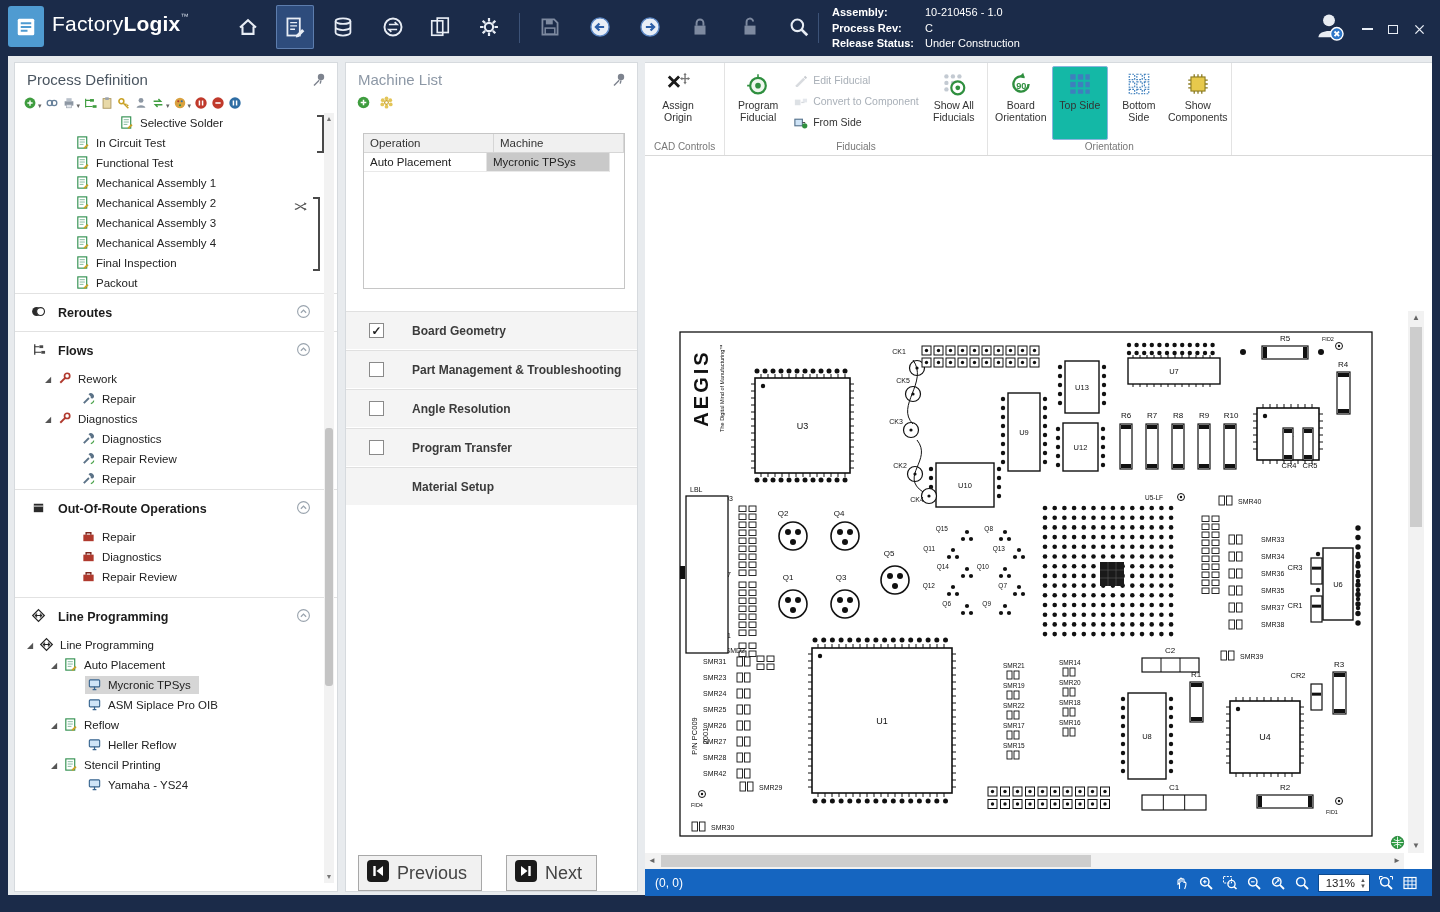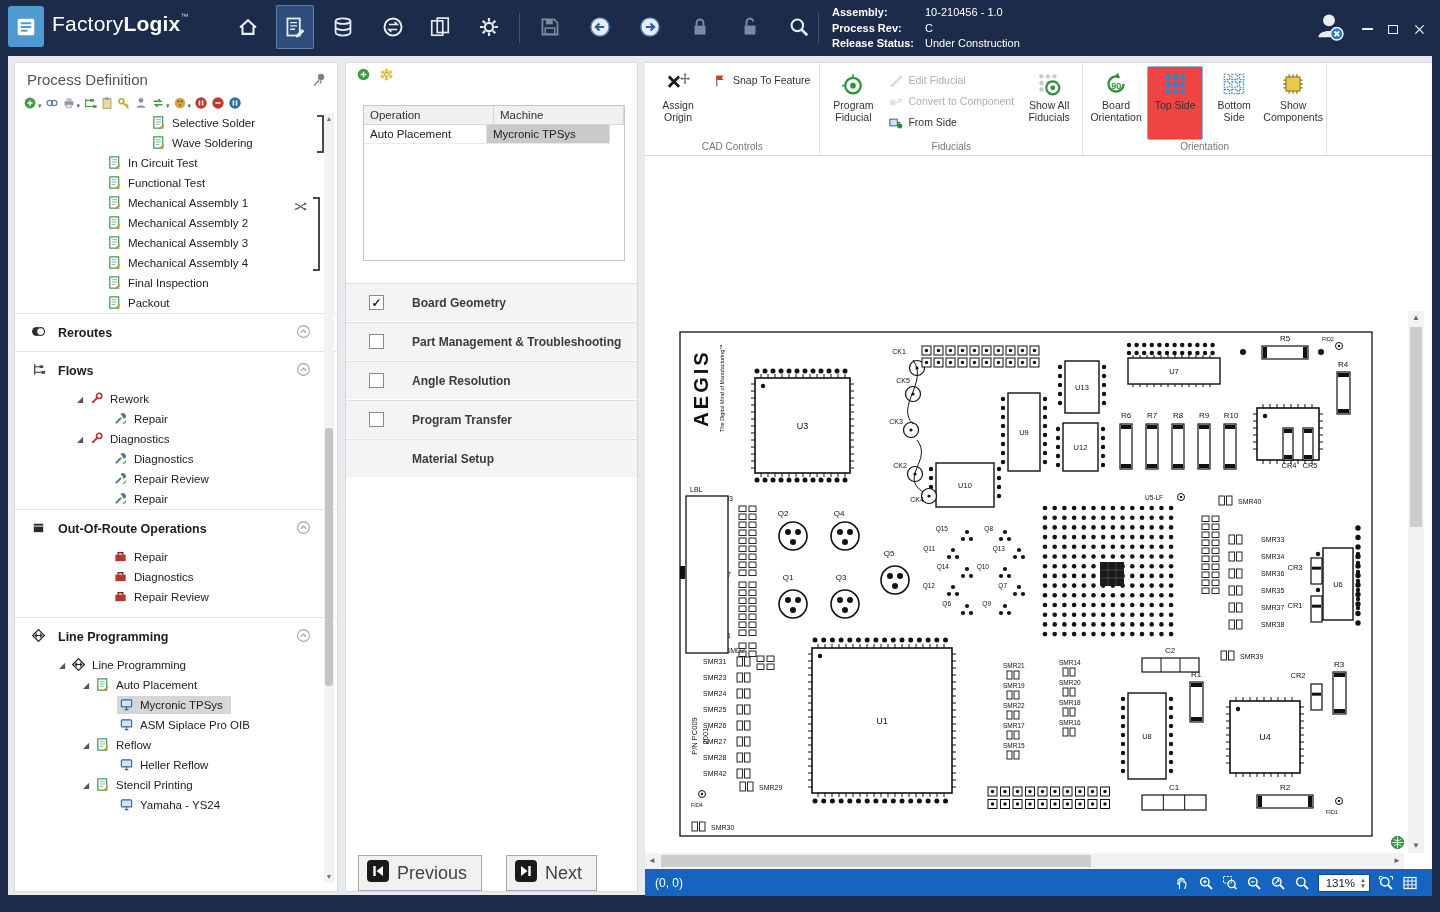--- a/index.html
+++ b/index.html
@@ -28,21 +28,21 @@
   .panel{position:absolute;top:6px;background:#fff;border:1px solid #d6dade;}
   .panel-left{left:6px;width:324px;height:830px;}
   .panel-mid{left:337px;width:293px;height:830px;}
   .rightarea{position:absolute;left:637px;top:6px;width:787px;height:833px;background:#fff;border-top:1px solid #d6dade;}
   .phead{height:28px;padding:8px 12px 0;font-size:15px;color:#4a5560;position:relative;}
   .pin{position:absolute;right:10px;top:9px;width:16px;height:16px;}
   
   .ptoolbar{height:22px;display:flex;align-items:center;gap:3px;padding-left:8px;}
   .ptool{display:flex;align-items:flex-end;height:16px;}
   .caret{font-size:7px;color:#666;margin-left:1px;}
-  .trow{height:20px;display:flex;align-items:center;font-size:11.5px;color:#222;white-space:nowrap;margin-left:32px;}
+  .trow{height:20px;display:flex;align-items:center;font-size:11.5px;color:#222;white-space:nowrap;}
   .expander{width:14px;flex:none;font-size:8px;color:#555;text-align:center;}
   .ticon{width:17px;height:16px;flex:none;display:inline-flex;margin-right:4px;}
   .hl{display:flex;align-items:center;padding:1px 8px 1px 2px;}
   .selrow{background:#d6d6d6;}
   .sec{display:flex;align-items:center;height:38px;border-top:1px solid #e2e2e2;padding-left:16px;gap:8px;}
   .sec .slabel{font-weight:bold;font-size:12.5px;color:#1c1c1c;}
   .sec .spacer{flex:1;}
   .sec .up{margin-right:24px;width:17px;height:17px;}
   .sec .sicon{width:19px;height:17px;display:inline-flex;}
   .lp-gap{margin-top:10px;}
@@ -70,21 +70,21 @@
   .navbtn{display:flex;align-items:center;gap:7px;border:1px solid #a8a8a8;background:#f1f1f1;
     padding:5px 14px 5px 7px;font-size:18px;color:#444;height:36px;}
   
   .ribbon{position:absolute;left:0;top:0;width:787px;height:93px;background:#fff;border-bottom:1px solid #d9d9d9;
     display:flex;align-items:stretch;}
   .rgroup{display:flex;flex-direction:column;border-right:1px solid #e3e3e3;padding:0 5px;}
   .rbody{flex:1;display:flex;align-items:stretch;gap:3px;padding-top:3px;}
   .rlabel{text-align:center;font-size:10px;color:#777;padding:1px 4px 3px;}
   .rbig{width:56px;display:flex;flex-direction:column;align-items:center;padding-top:4px;gap:2px;
     font-size:10.5px;line-height:1.15;color:#333;text-align:center;border:1px solid transparent;}
-  .rbig.sel{background:#ef4444;border:1px solid #8ab4dd;border-radius:2px;}
+  .rbig.sel{background:#14b8a6;border:1px solid #8ab4dd;border-radius:2px;}
   .rbig .rtext{padding:0 1px;}
   .rcol{display:flex;flex-direction:column;gap:3px;padding-top:5px;}
   .rsmall{display:flex;align-items:center;gap:5px;font-size:10.5px;color:#333;padding:1px 4px;height:18px;white-space:nowrap;}
   .rsmall.dis{color:#a9b0b8;}
   .rsmall.dis svg{opacity:.55;}
   .ricon,.ricon16{display:inline-flex;}
   
   #pcb-svg{position:absolute;left:0;top:93px;background:#fff;}
   .vscroll{position:absolute;left:763px;top:248px;width:16px;height:542px;background:#f2f2f2;}
   .vscroll .sarrow{position:absolute;left:0;width:16px;height:14px;text-align:center;font-size:8px;color:#666;line-height:14px;}
@@ -313,32 +313,20 @@
               <span class="ticon">
                 <svg viewBox="0 0 16 16" width="15" height="15">
                   <rect x="3" y="2" width="9.5" height="12" fill="#fff" stroke="#2f8f4e" stroke-width="1.2"></rect>
                   <path d="M5 5h5.5M5 7.5h5.5M5 10h4" stroke="#7fb89a" stroke-width="1"></path>
                   <path d="M9 13.5 13 9.5l1.5 1.5-4 4Z" fill="#c9a227"></path>
                 </svg>
               </span>
               <span class="tlabel">Selective Solder</span>
             </span>
           </div>
-          <div class="trow" style="padding-left: 102px;">
-            <span class="hl">
-              <span class="ticon">
-                <svg viewBox="0 0 16 16" width="15" height="15">
-                  <rect x="3" y="2" width="9.5" height="12" fill="#fff" stroke="#2f8f4e" stroke-width="1.2"></rect>
-                  <path d="M5 5h5.5M5 7.5h5.5M5 10h4" stroke="#7fb89a" stroke-width="1"></path>
-                  <path d="M9 13.5 13 9.5l1.5 1.5-4 4Z" fill="#c9a227"></path>
-                </svg>
-              </span>
-              <span class="tlabel">Wave Soldering</span>
-            </span>
-          </div>
           <div class="trow" style="padding-left: 58px;">
             <span class="hl">
               <span class="ticon">
                 <svg viewBox="0 0 16 16" width="15" height="15">
                   <rect x="3" y="2" width="9.5" height="12" fill="#fff" stroke="#2f8f4e" stroke-width="1.2"></rect>
                   <path d="M5 5h5.5M5 7.5h5.5M5 10h4" stroke="#7fb89a" stroke-width="1"></path>
                   <path d="M9 13.5 13 9.5l1.5 1.5-4 4Z" fill="#c9a227"></path>
                 </svg>
               </span>
               <span class="tlabel">In Circuit Test</span>
@@ -714,20 +702,27 @@
           </svg></div>
 
       <div class="pscroll">
         <span class="sarrow" style="top:0">▲</span>
         <span class="sarrow" style="bottom:0">▼</span>
         <span class="sthumb" style="top:315px;height:258px"></span>
       </div>
     </div>
 
     <div class="panel panel-mid">
+      <div class="phead" style="color:#8d98a6">
+        <span>Machine List</span>
+        <span class="pin"><svg viewBox="0 0 16 16" width="16" height="16">
+              <circle cx="10" cy="5" r="3.2" fill="#7d838e"></circle>
+              <path d="M10 8.3 9.2 11.6M3 13.5 8.2 8.3" stroke="#7d838e" stroke-width="1.4" fill="none"></path>
+            </svg></span>
+      </div>
       <div class="micons">
         <span><svg viewBox="0 0 16 16" width="15" height="15">
               <circle cx="8" cy="8" r="6.2" fill="#3f9d3f"></circle>
               <path d="M8 5v6M5 8h6" stroke="#fff" stroke-width="1.6"></path>
             </svg></span>
         <span><svg viewBox="0 0 16 16" width="15" height="15">
               <g fill="#e3c558">
                 <circle cx="8" cy="3.5" r="2"></circle>
                 <circle cx="12" cy="5.5" r="2"></circle>
                 <circle cx="12.5" cy="10" r="2"></circle>
@@ -796,31 +791,20 @@
             <div class="rbody">
               <div class="rbig">
                 <span class="ricon">
                   <svg viewBox="0 0 24 24" width="26" height="26">
                     <path d="M3.5 5 13 14.5M13 5 3.5 14.5" stroke="#1a1a1a" stroke-width="2.6"></path>
                     <path d="M18.5 3.5v7M15 7h7" stroke="#777" stroke-width="1.3"></path>
                     <path d="M18.5 1.5 17 3.8h3ZM18.5 12.5 17 10.2h3ZM13.8 7 16 5.5v3ZM23.2 7 21 5.5v3Z" fill="#777"></path>
                   </svg>
                 </span>
                 <span class="rtext">Assign Origin</span>
-              </div>
-              <div class="rcol">
-                <div class="rsmall">
-                  <span class="ricon16">
-                    <svg viewBox="0 0 24 24" width="15" height="15">
-                      <path d="M6 21.5V4" stroke="#7a4a1f" stroke-width="1.6"></path>
-                      <path d="M6 4h11l-3 3.5 3 3.5H6Z" fill="#d6392f"></path>
-                    </svg>
-                  </span>
-                  <span>Snap To Feature</span>
-                </div>
               </div>
             </div>
             <div class="rlabel">CAD Controls</div>
           </div>
           <div class="rgroup">
             <div class="rbody">
               <div class="rbig">
                 <span class="ricon">
                   <svg viewBox="0 0 24 24" width="26" height="26">
                     <circle cx="12" cy="13.5" r="7.2" fill="#eef7ee" stroke="#2f8f3f" stroke-width="2"></circle>

